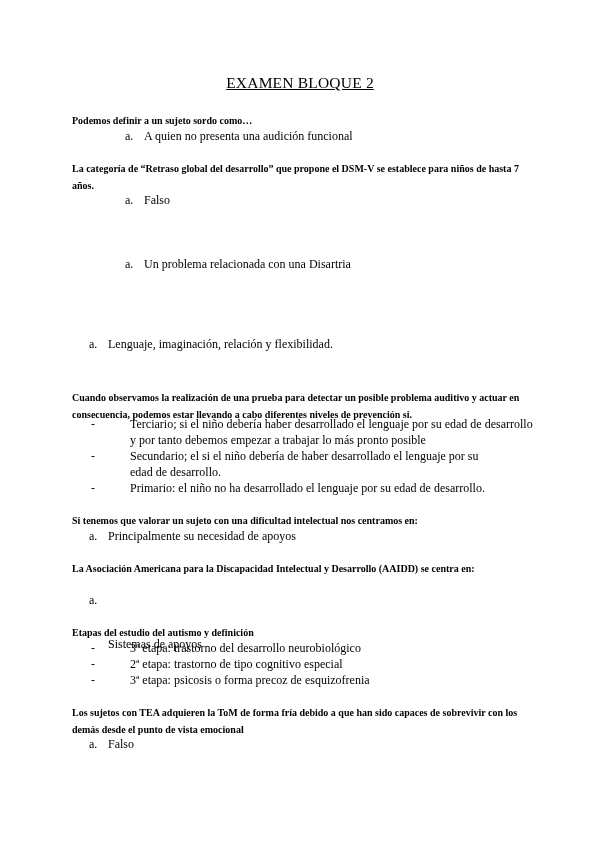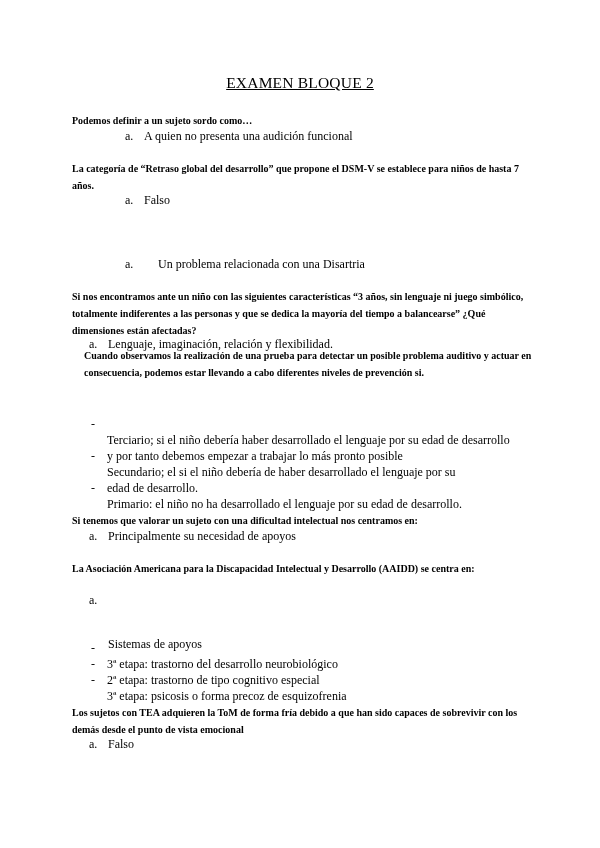--- a/index.html
+++ b/index.html
@@ -12,21 +12,21 @@
     .title {
       position: absolute; top: 74px; left: 0; width: 600px; text-align: center;
       font-size: 15.5px; text-decoration: underline; letter-spacing: 0.2px;
     }
     .q { position: absolute; left: 72px; width: 460px; font-weight: bold; font-size: 10px; line-height: 17px; }
     .ans { position: absolute; font-size: 12px; line-height: 16px; }
     .ans .marker { position: absolute; left: 0; }
     .ans .txt { position: absolute; }
     .dash { position: absolute; font-size: 12px; line-height: 16px; }
     .dash .marker { position: absolute; left: 0; }
-    .dash .txt { position: absolute; left: 16px; width: 405px; margin-top: 16px; }
+    .dash .txt { position: absolute; left: 39px; width: 405px; }
   </style>
 </head>
 <body>
 
 <div class="page">
   <div class="title">EXAMEN BLOQUE 2</div>
 
   <div class="q" style="top:112px;">Podemos definir a un sujeto sordo como…</div>
   <div class="ans" style="top:128px; left:125px;">
     <span class="marker">a.</span>
@@ -34,30 +34,29 @@
   </div>
 
   <div class="q" style="top:160px;">La categoría de “Retraso global del desarrollo” que propone el DSM-V se establece para niños de hasta 7 años.</div>
   <div class="ans" style="top:192px; left:125px;">
     <span class="marker">a.</span>
     <span class="txt" style="left:19px; width:380px;">Falso</span>
   </div>
 
   <div class="ans" style="top:256px; left:125px;">
     <span class="marker">a.</span>
-    <span class="txt" style="left:19px; width:380px;margin-left:14px;">Un problema relacionada con una Disartria</span>
+    <span class="txt" style="left:19px; width:380px;">Un problema relacionada con una Disartria</span>
   </div>
 
-  <div class="q" style="top:288px;">Si nos encontramos ante un niño con las siguientes características “3 años, sin lenguaje ni juego simbólico, totalmente indiferentes a las personas y que se dedica la mayoría del tiempo a balancearse” ¿Qué dimensiones están afectadas?</div>
   <div class="ans" style="top:336px; left:89px;">
     <span class="marker">a.</span>
     <span class="txt" style="left:19px; width:400px;">Lenguaje, imaginación, relación y flexibilidad.</span>
   </div>
 
-  <div class="q" style="top:347px;margin-left:12px;">Cuando observamos la realización de una prueba para detectar un posible problema auditivo y actuar en consecuencia, podemos estar llevando a cabo diferentes niveles de prevención si.</div>
+  <div class="q" style="top:389px;">Cuando observamos la realización de una prueba para detectar un posible problema auditivo y actuar en consecuencia, podemos estar llevando a cabo diferentes niveles de prevención si.</div>
   <div class="dash" style="top:416px; left:91px;">
     <span class="marker">-</span>
     <span class="txt">Terciario; si el niño debería haber desarrollado el lenguaje por su edad de desarrollo y por tanto debemos empezar a trabajar lo más pronto posible</span>
   </div>
   <div class="dash" style="top:448px; left:91px;">
     <span class="marker">-</span>
     <span class="txt" style="width:370px;">Secundario; el si el niño debería de haber desarrollado el lenguaje por su edad de desarrollo.</span>
   </div>
   <div class="dash" style="top:480px; left:91px;">
     <span class="marker">-</span>
@@ -69,20 +68,21 @@
     <span class="marker">a.</span>
     <span class="txt" style="left:19px; width:400px;">Principalmente su necesidad de apoyos</span>
   </div>
 
   <div class="q" style="top:560px;">La Asociación Americana para la Discapacidad Intelectual y Desarrollo (AAIDD) se centra en:</div>
   <div class="ans" style="top:592px; left:89px;">
     <span class="marker">a.</span>
     <span class="txt" style="left:19px; width:400px;margin-top:44px;">Sistemas de apoyos</span>
   </div>
 
+  <div class="q" style="top:624px;">Etapas del estudio del autismo y definición</div>
   <div class="dash" style="top:640px; left:91px;">
     <span class="marker">-</span>
     <span class="txt">3ª etapa: trastorno del desarrollo neurobiológico</span>
   </div>
   <div class="dash" style="top:656px; left:91px;">
     <span class="marker">-</span>
     <span class="txt">2ª etapa: trastorno de tipo cognitivo especial</span>
   </div>
   <div class="dash" style="top:672px; left:91px;">
     <span class="marker">-</span>

